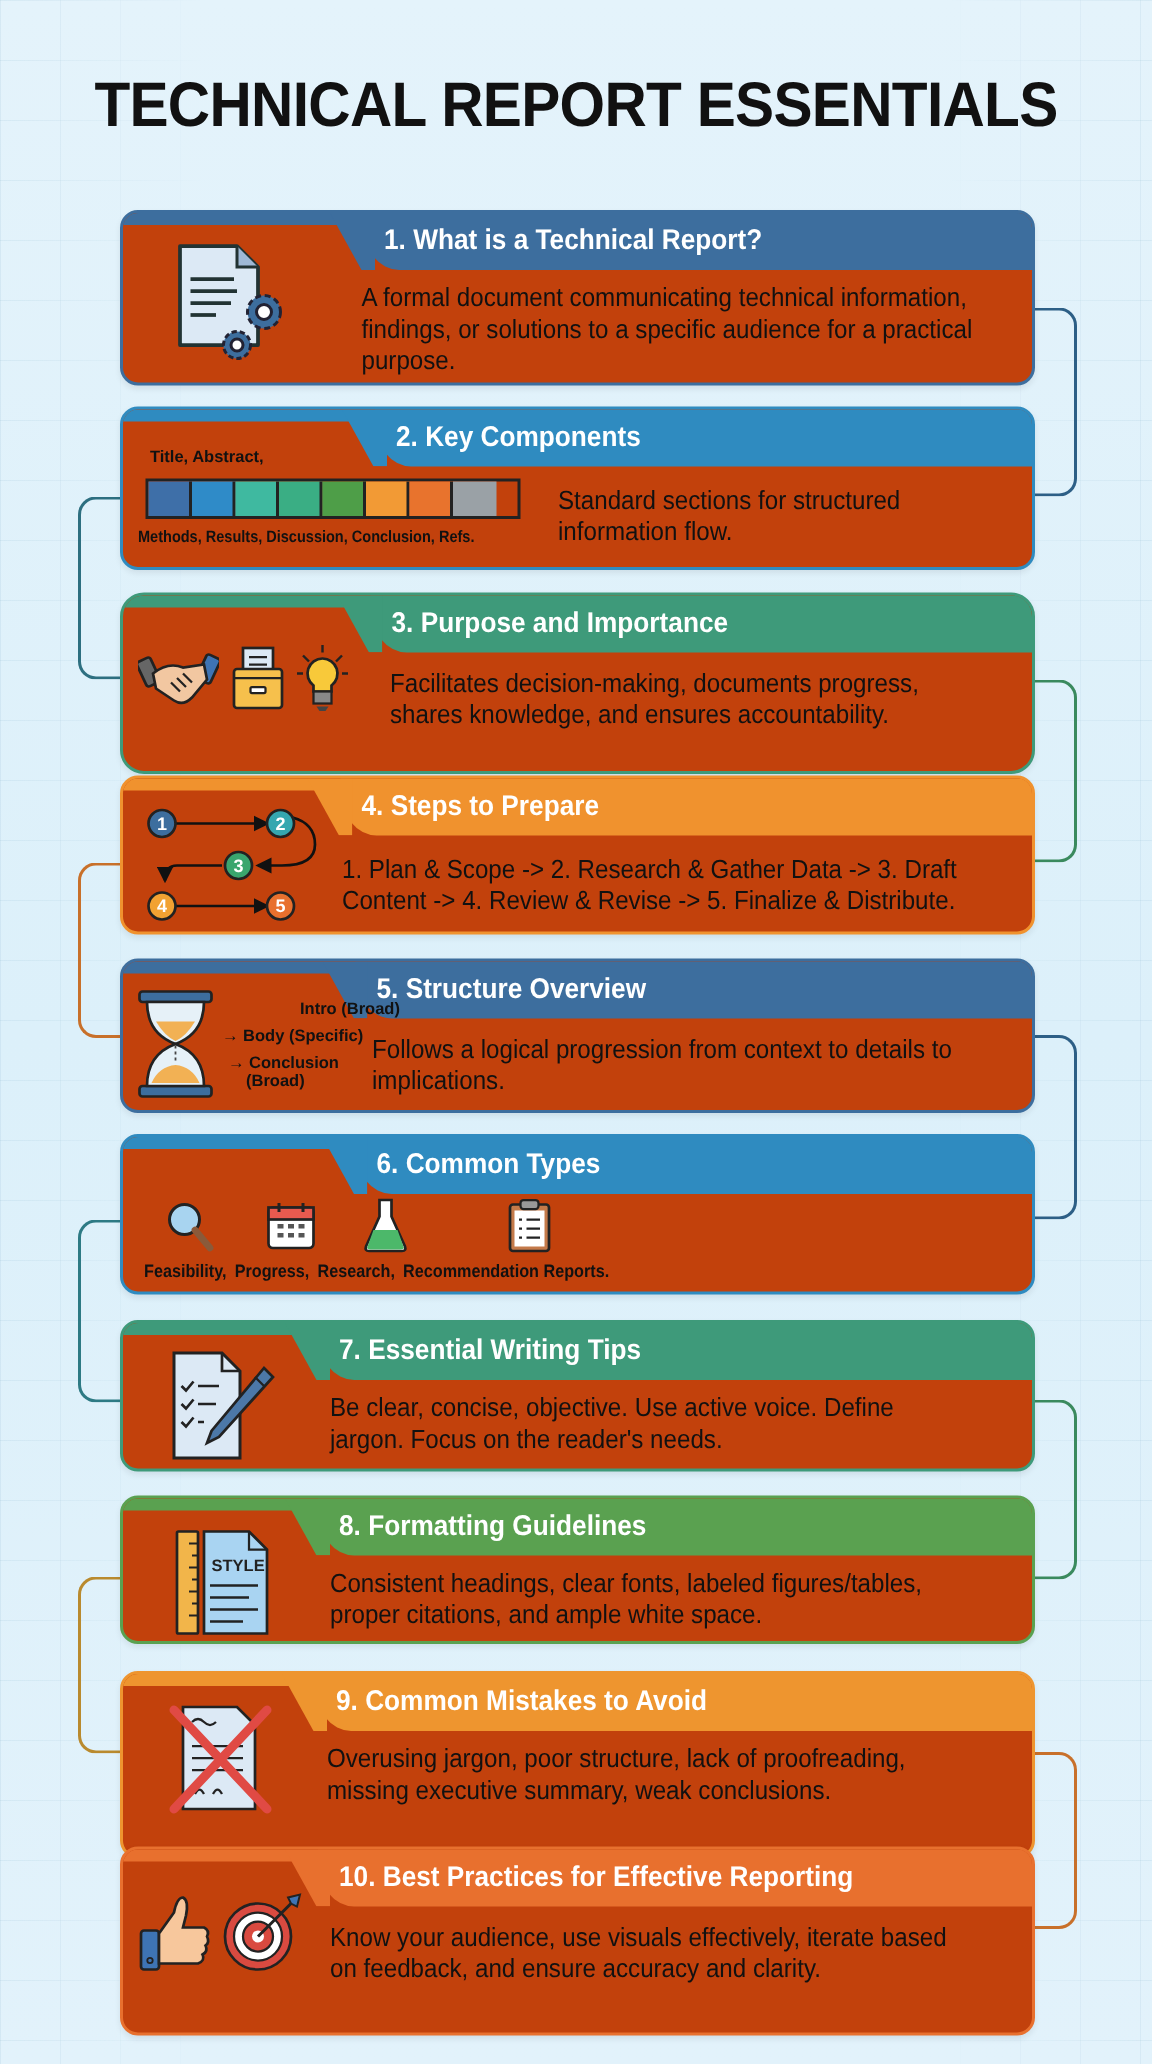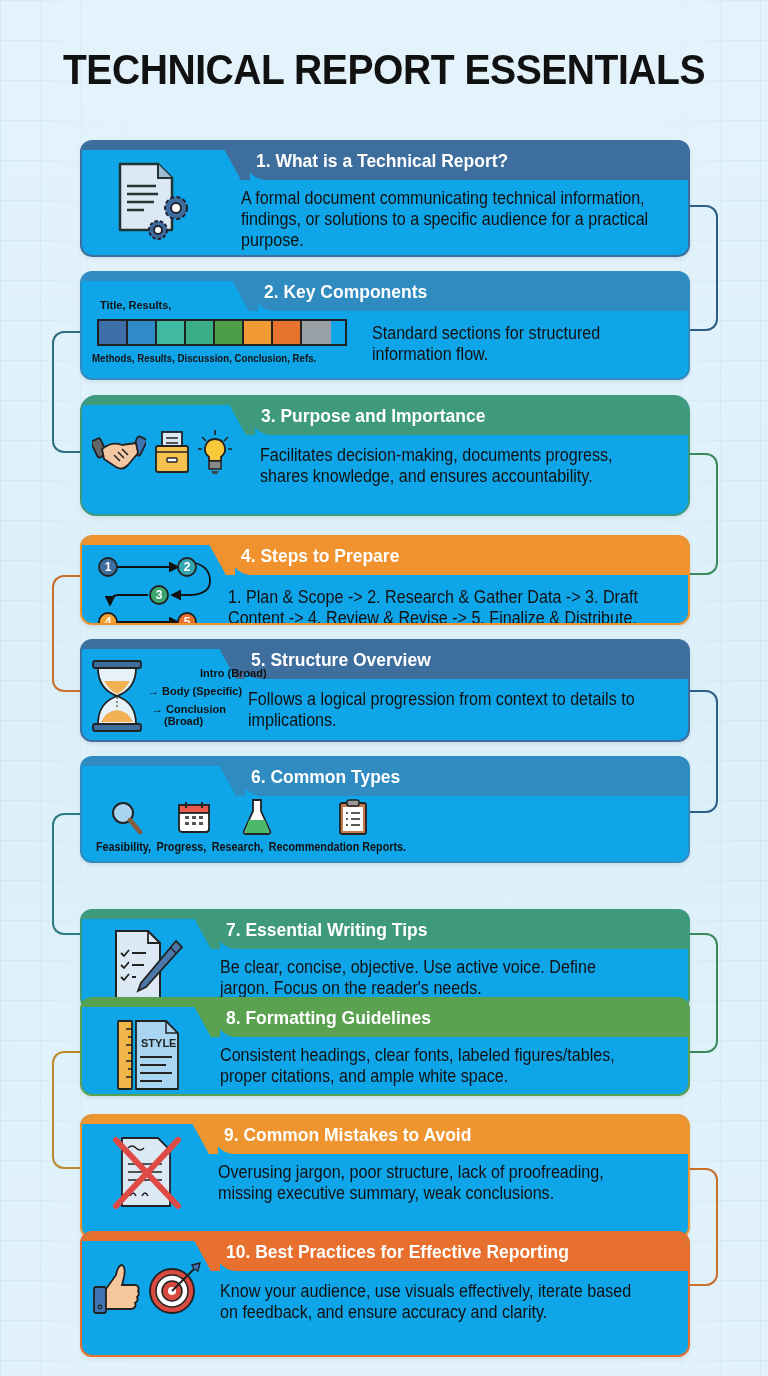--- a/index.html
+++ b/index.html
@@ -21,21 +21,21 @@
   .title {
     position: absolute; left: 0; right: 0; top: 46px;
     text-align: center;
     font-family: "Liberation Sans", sans-serif;
     font-weight: bold; font-size: 42px; letter-spacing: -0.5px;
     color: #111;
     transform: scaleX(0.93);
   }
   .card {
     position: absolute; left: 80px; width: 610px;
-    background: #0ea5e9;
+    background: #c2410c;
     border: 2.5px solid var(--c);
     border-radius: 12px;
     box-shadow: 0 2px 4px rgba(0,0,0,0.08);
     overflow: hidden;
   }
   .card .topstrip {
     position: absolute; left: 0; right: 0; top: 0; height: 8px; background: var(--c);
   }
   .card .header {
     position: absolute; right: 0; top: 0; height: 38px;
@@ -104,21 +104,21 @@
   </div>
   <div class="body" style="left:159px; top:46px; width:460px;">A formal document communicating technical information, findings, or solutions to a specific audience for a practical purpose.</div>
 </div>
 
 <div class="card" style="--c:#2f8bc0; top:271px; height:109px;">
   <div class="topstrip"></div>
   <div class="header" style="left:168px;">
       <span>2. Key Components</span>
     </div>
   <div class="icon-area" style="left:10px; top:26px;">
-    <div class="small-label" style="margin-left:8px; margin-bottom:8px;">Title,  Results,</div>
+    <div class="small-label" style="margin-left:8px; margin-bottom:8px;">Title,  Abstract,</div>
     <div class="bar-row" style="margin-left:5px;">
       <div style="background:#3e6fa8"></div>
         <div style="background:#2f8bc8"></div>
         <div style="background:#3fb9a0"></div>
         <div style="background:#3aae84"></div>
         <div style="background:#4e9e48"></div>
         <div style="background:#f29a35"></div>
         <div style="background:#e8732d"></div>
         <div style="background:#9aa1a6"></div>
     </div>
@@ -154,21 +154,21 @@
       <line x1="0" y1="20" x2="4" y2="20" stroke="#222" stroke-width="1.6"></line>
       <line x1="30" y1="20" x2="34" y2="20" stroke="#222" stroke-width="1.6"></line>
       <path d="M17 10 A10 10 0 0 1 23 28 V32 H11 V28 A10 10 0 0 1 17 10 Z" fill="#f8c93a" stroke="#222" stroke-width="1.8"></path>
       <rect x="11" y="32" width="12" height="8" fill="#888" stroke="#222" stroke-width="1.5"></rect>
       <path d="M13 42 H21 L19 45 H15 Z" fill="#444"></path>
     </svg>
   </div>
   <div class="body" style="left:178px; top:48px; width:440px;">Facilitates decision-making, documents progress, shares knowledge, and ensures accountability.</div>
 </div>
 
-<div class="card" style="--c:#f0922e; top:535px; height:90px;">
+<div class="card" style="--c:#f0922e; top:517px; height:106px;">
   <div class="topstrip"></div>
   <div class="header" style="left:145px;">
       <span>4. Steps to Prepare</span>
     </div>
   <div class="icon-area" style="left:16px; top:18px;">
     <svg width="120" height="80" viewBox="0 0 120 80">
       <defs>
           <marker id="ah" markerWidth="6" markerHeight="6" refX="5" refY="3" orient="auto">
             <path d="M0 0 L6 3 L0 6 Z" fill="#111"></path>
           </marker>
@@ -268,21 +268,21 @@
       </svg>
   </div>
   <div class="icon-area" style="left:14px; top:82px; display:flex; gap:6px; transform:scaleX(0.9); transform-origin:left;">
     <span class="type-label">Feasibility,</span>
     <span class="type-label">Progress,</span>
     <span class="type-label">Research,</span>
     <span class="type-label">Recommendation Reports.</span>
   </div>
 </div>
 
-<div class="card" style="--c:#3e9a7a; top:909px; height:101px;">
+<div class="card" style="--c:#3e9a7a; top:880px; height:101px;">
   <div class="topstrip"></div>
   <div class="header" style="left:130px;">
       <span>7. Essential Writing Tips</span>
     </div>
   <div class="icon-area" style="left:30px; top:18px;">
     <svg width="74" height="76" viewBox="0 0 74 76">
       <path d="M4 2 H36 L48 14 V72 H4 Z" fill="#dce9f5" stroke="#222" stroke-width="2"></path>
       <path d="M36 2 V14 H48" fill="none" stroke="#222" stroke-width="1.8"></path>
       <g stroke="#222" stroke-width="1.8" fill="none">
         <path d="M9 24 L12 27 L17 21"></path>

